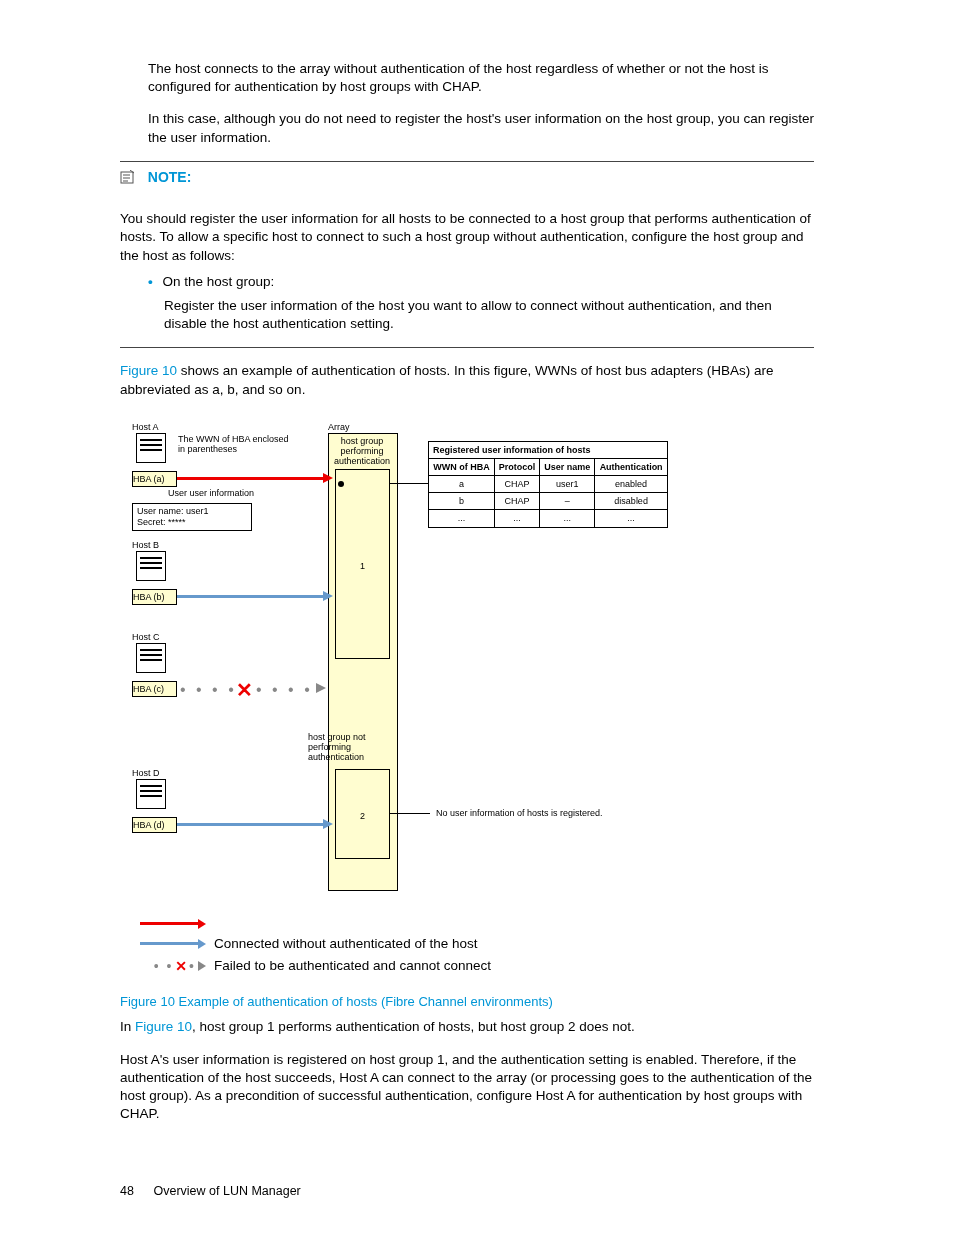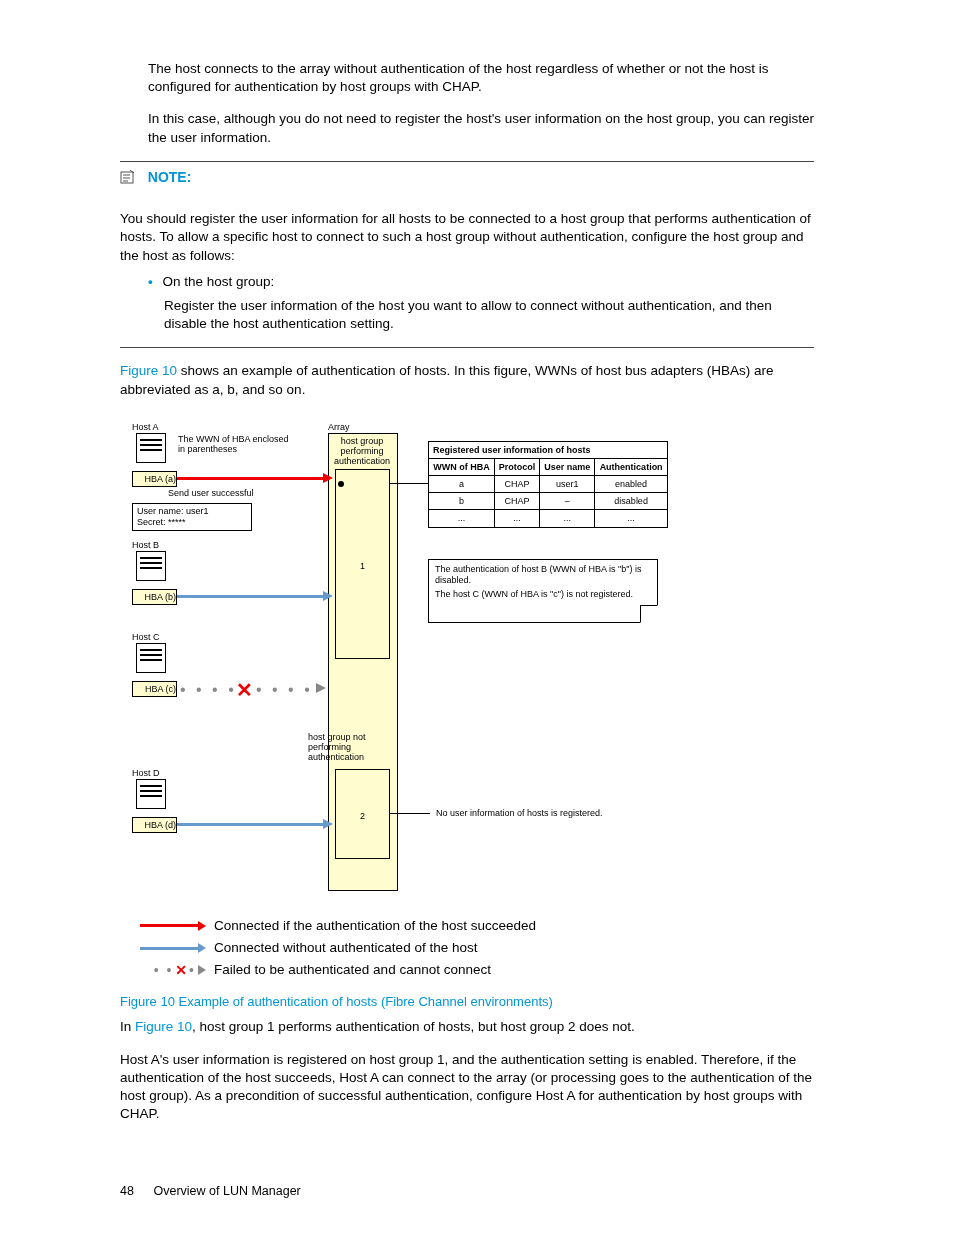--- a/index.html
+++ b/index.html
@@ -56,21 +56,21 @@
   }
   .host-lines::before, .host-lines::after, .host-line3 {
     content: ""; position: absolute; left: 3px; right: 3px; height: 2px; background: #000;
   }
   .host-lines::before { top: 5px; }
   .host-lines::after { top: 10px; }
   .host-line3 { top: 15px; }
   .hba-box {
     position: absolute; left: 4px; width: 45px; height: 16px;
     border: 1px solid #000; background: #fffdd0;
-    font-size: 9px; text-align: right; line-height: 14px;
+    font-size: 9px; text-align: left; line-height: 14px;
   }
   .user-info-box {
     position: absolute; left: 4px; top: 80px; width: 120px; height: 28px;
     border: 1px solid #000; font-size: 9px; padding: 2px 4px; line-height: 1.2;
   }
   .line-red { position: absolute; height: 3px; background: #e00; }
   .line-blue { position: absolute; height: 3px; background: #69c; }
   .dots { position: absolute; font-size: 16px; color: #888; letter-spacing: 3px; top: 0; }
   .x-mark { position: absolute; color: #e00; font-size: 20px; font-weight: bold; }
   .arrow-tri {
@@ -173,21 +173,21 @@
   <div class="hg-box" style="left:207px;top:346px;height:90px">
     <div style="position:absolute;top:40px;left:0;right:0">2</div>
   </div>
 
   <div class="lbl" style="left:4px;top:0">Host A</div>
   <div class="host-box host-lines" style="top:10px">
       <div class="host-line3"></div>
     </div>
   <div class="lbl" style="left:50px;top:12px;width:120px">The WWN of HBA enclosed in parentheses</div>
   <div class="hba-box" style="top:48px">HBA (a)</div>
-  <div class="lbl" style="left:40px;top:66px">Send user successful</div>
+  <div class="lbl" style="left:40px;top:66px">User user information</div>
   <div class="user-info-box">
     <div>User name: user1</div>
     <div>Secret: *****</div>
   </div>
   <div class="line-red" style="left:49px;top:54px;width:148px"></div>
   <div class="arrow-tri arrow-red" style="left:195px;top:50px"></div>
   <div class="conn-dot" style="left:210px;top:58px"></div>
 
   <div class="lbl" style="left:4px;top:118px">Host B</div>
   <div class="host-box host-lines" style="top:128px">
@@ -242,36 +242,30 @@
     </tr>
     <tr>
       <td>...</td>
       <td>...</td>
       <td>...</td>
       <td>...</td>
     </tr>
   </tbody>
     </table>
 
-  <div class="note-box">
-    <div>The authentication of host B (WWN of HBA is "b") is disabled.</div>
-    <div style="margin-top:4px">The host C (WWN of HBA is "c") is not registered.</div>
-    <div class="fold"></div>
-  </div>
 
   <div class="callout-line" style="left:262px;top:390px;width:40px"></div>
   <div class="lbl" style="left:308px;top:386px">No user information of hosts is registered.</div>
 
   <div style="position:absolute;left:12px;top:490px;width:420px">
     <div class="legend-row">
       <div class="legend-icon">
           <div class="lg-red"></div>
           <div class="lg-arrow" style="border-left:8px solid #e00"></div>
         </div>
-      <div>Connected if the authentication of the host succeeded</div>
     </div>
     <div class="legend-row">
       <div class="legend-icon">
           <div class="lg-blue"></div>
           <div class="lg-arrow" style="border-left:8px solid #69c"></div>
         </div>
       <div>Connected without authenticated of the host</div>
     </div>
     <div class="legend-row">
       <div class="legend-icon">

